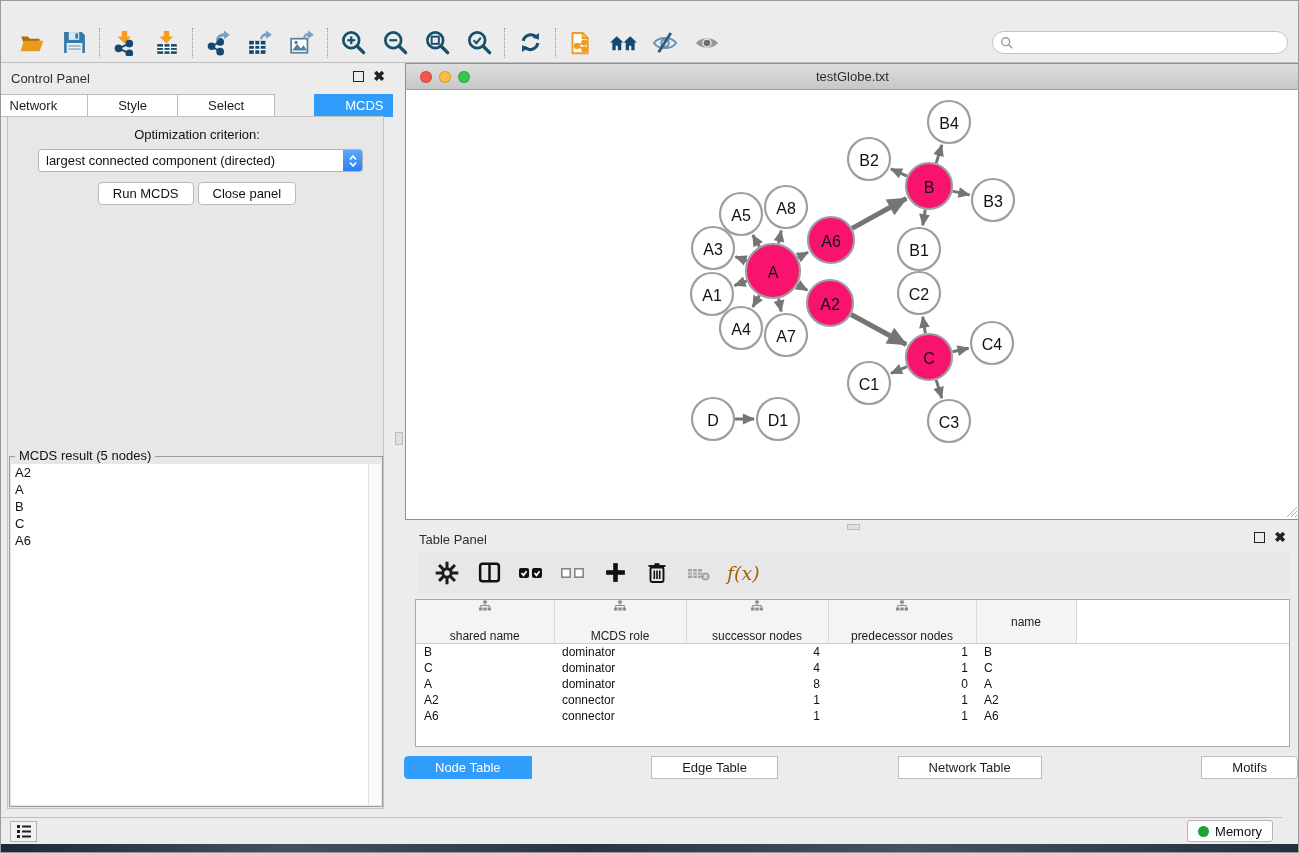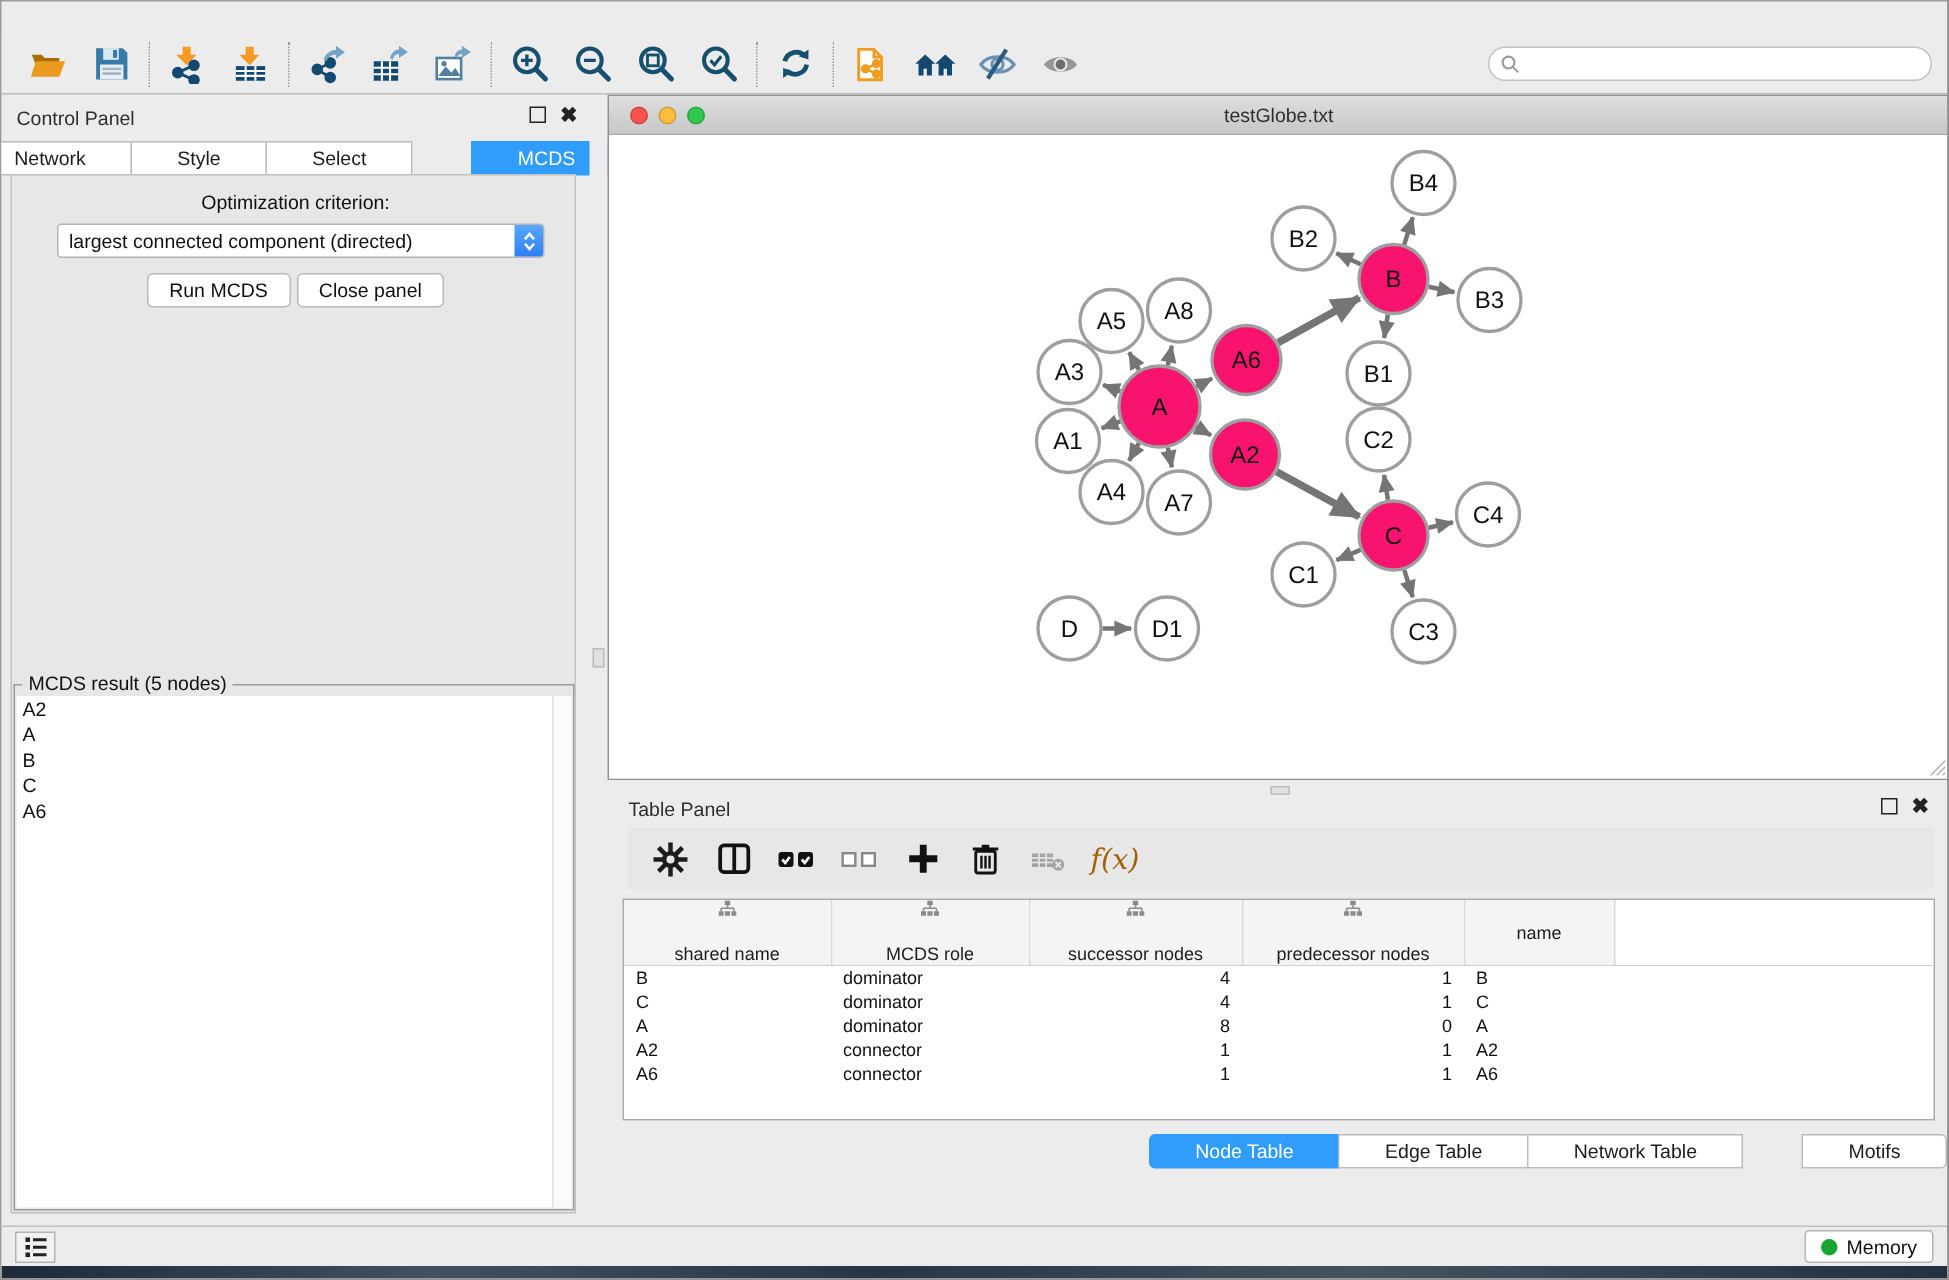--- a/index.html
+++ b/index.html
@@ -87,23 +87,23 @@
   .fx { font-family:"DejaVu Serif", serif; font-style:italic; font-size:19px; color:#a16207; }
   .tp-table-wrap { position:absolute; left:10px; right:8px; top:74px; bottom:70px;
     background:#fff; border:1px solid #a9a9a9; overflow:hidden; }
   table.grid { border-collapse:collapse; table-layout:fixed; width:100%; }
   table.grid th { background:#f4f4f4; border-right:1px solid #d9d9d9; border-bottom:1px solid #cfcfcf;
     font-size:12px; font-weight:normal; color:#1c1c1c; height:21px; text-align:center; position:relative; }
   table.grid th.filler { background:#fff; border-right:none; }
   table.grid th .th-inner { display:flex; align-items:center; justify-content:flex-start; gap:17px;flex-direction:column; }
   table.grid td { font-size:12px; color:#111; height:16px; padding:0 8px; white-space:nowrap; }
   td.al { text-align:left; } td.ar { text-align:right; }
-  .tp-tabs { position:absolute; left:0; right:0; bottom:38px; display:flex; justify-content:flex-end; }
+  .tp-tabs { position:absolute; left:0; right:0; bottom:38px; display:flex; justify-content:space-between; }
   
-  .statusbar { position:absolute; left:0; right:0; bottom:8px; height:27px; background:#ececec;
+  .statusbar { position:absolute; left:0; right:16px; bottom:8px; height:27px; background:#ececec;
     border-top:1px solid #c0c0c0; }
   .list-mode-btn { position:absolute; left:9px; top:3px; width:27px; height:21px; background:#f2f2f2;
     border:1px solid #b3b3b3; display:flex; align-items:center; justify-content:center; }
   .memory-btn { position:absolute; right:9px; top:2px; height:22px; background:#fdfdfd;
     border:1px solid #b5b5b5; border-radius:3px; display:flex; align-items:center; gap:6px;
     padding:0 10px; font-size:13px; color:#111; }
   .mem-dot { width:11px; height:11px; border-radius:50%; background:#17a635; }
   .desktop-strip { position:absolute; left:0; right:0; bottom:0; height:8px;
     background:linear-gradient(90deg,#1e2937,#44505f 22%,#2a3444 45%,#46525e 70%,#242f3f); }
 </style>

